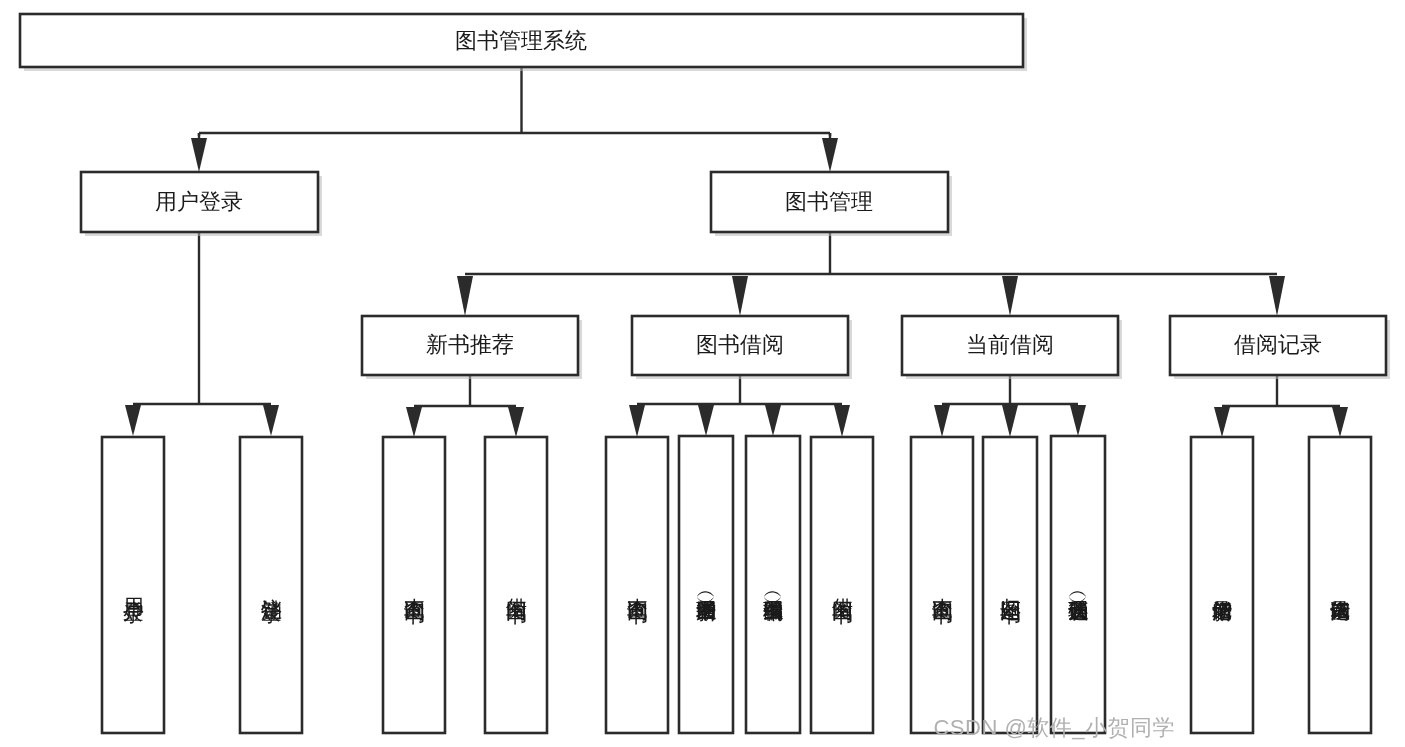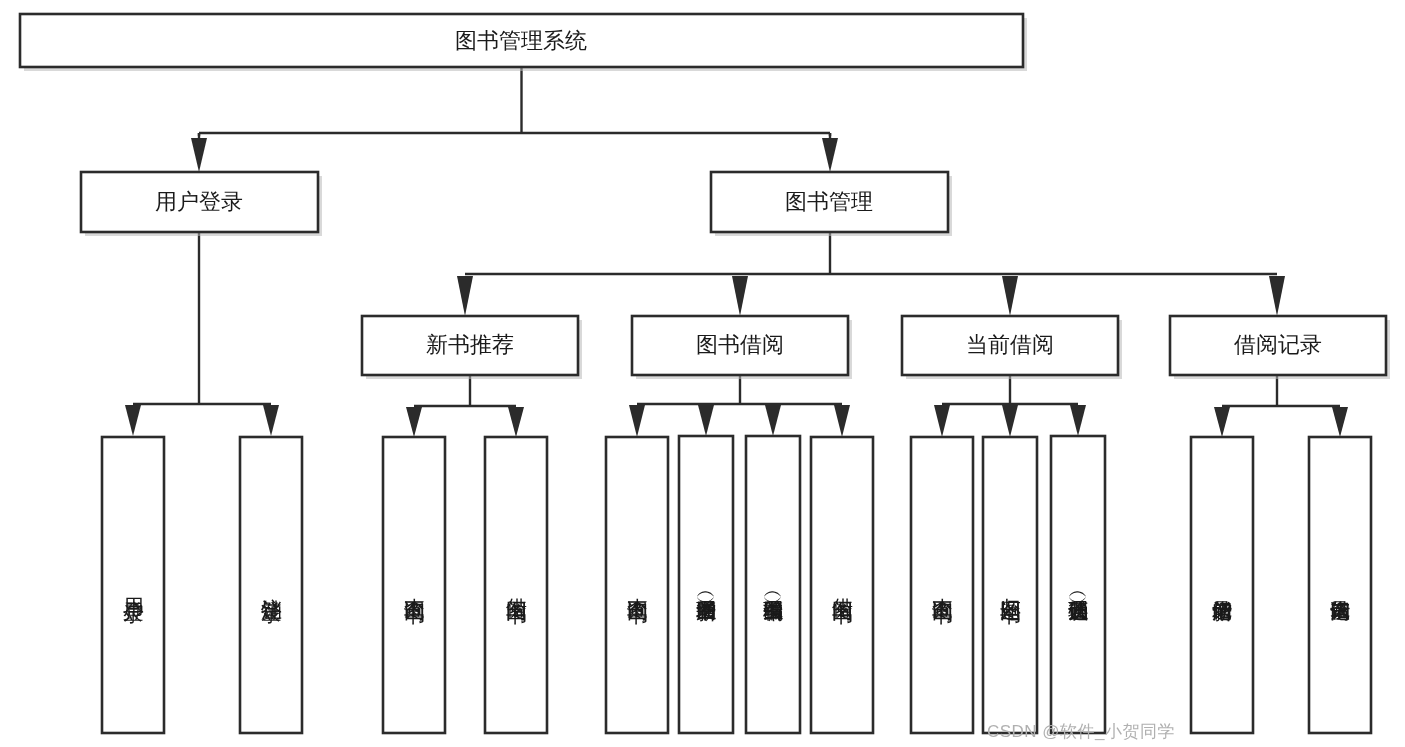--- a/index.html
+++ b/index.html
@@ -72,21 +72,21 @@
   }
   .node-label-v.compact {
     letter-spacing: 0px;
     font-size: 20px;
   }
   #watermark {
     position: absolute;
     right: 10px;
     bottom: 4px;
     font-family: "Liberation Sans", "DejaVu Sans", sans-serif;
-    font-size: 17px;
+    font-size: 22px;
     color: #b0b0b0;
     letter-spacing: 0.5px;
     user-select: none;
     white-space: nowrap;
   }
 </style>
 </head>
 <body>
 
 <div id="diagram-root">

